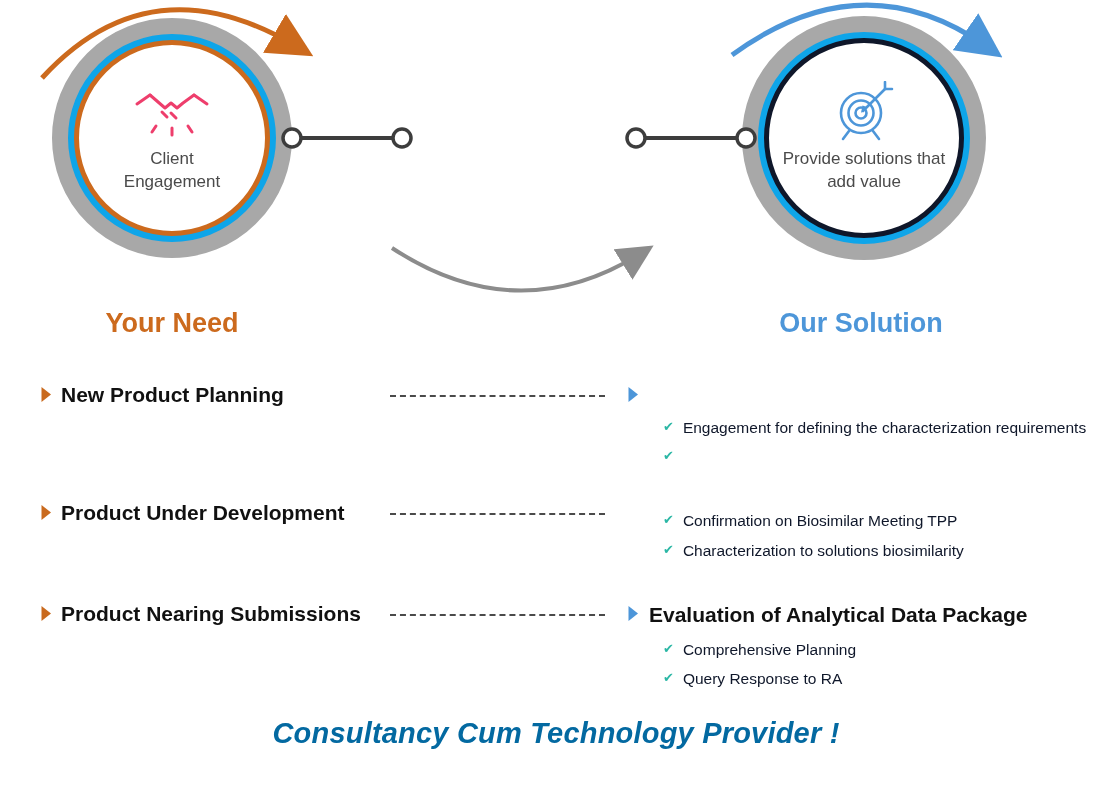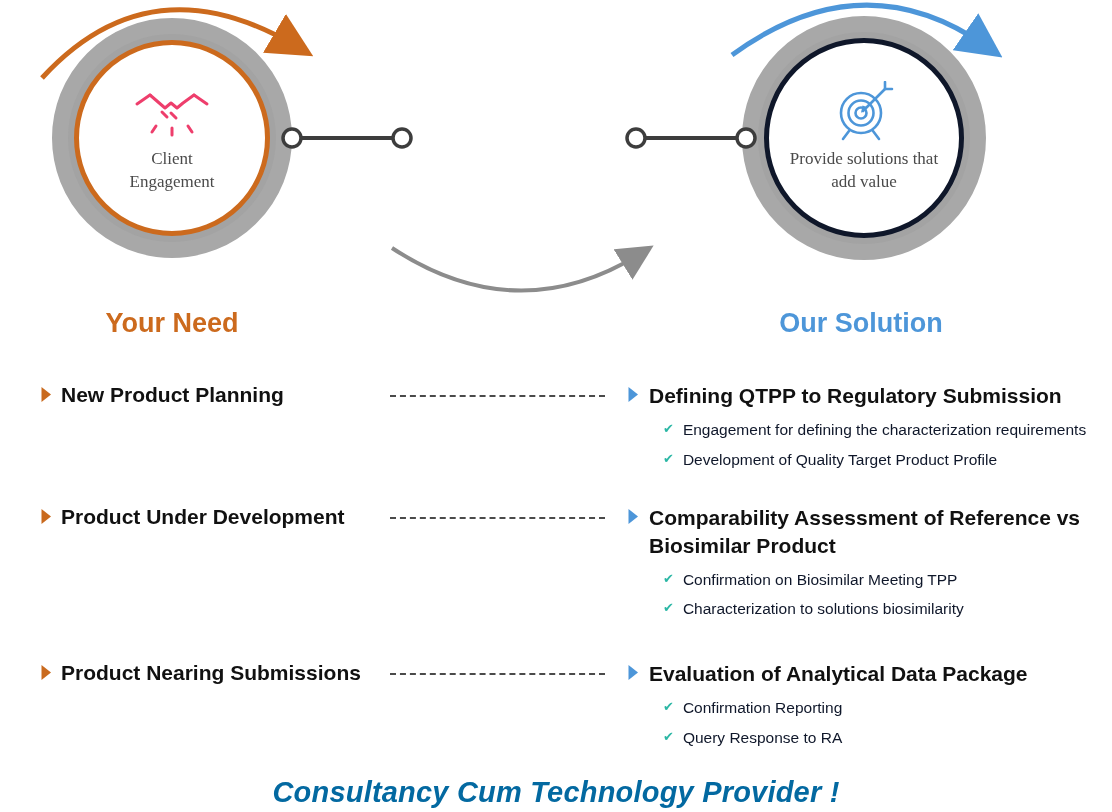--- a/index.html
+++ b/index.html
@@ -10,21 +10,21 @@
     color:#1c1c1c; overflow:hidden; position:relative;
   }
   .canvas { width:1112px; height:812px; position:relative; }
 
   
   .top { position:relative; height:352px; }
   .overlay { position:absolute; left:0; top:0; width:1112px; height:300px; z-index:3; pointer-events:none; }
 
   .circle {
     position:absolute; border-radius:50%;
-    border:16px solid #a8a8a8; background:#a3a3a3; z-index:2;font-family:Liberation Serif, serif;
+    border:16px solid #a8a8a8; background:#0ea5e9; z-index:2;
   }
   .circle .ring {
     position:absolute; inset:6px; border-radius:50%;
     display:flex; flex-direction:column; align-items:center; justify-content:center;
     text-align:center; background:#fff;
   }
   .c1 { left:52px; top:18px; width:240px; height:240px; }
   .c1 .ring { border:5px solid #cc6a1d; }
   .c2 { left:398px; top:18px; width:240px; height:240px; }
   .c2 .ring { border:5px solid #2ec5b6; }
@@ -151,54 +151,44 @@
         <span class="need-text">New Product Planning</span>
       </div>
       <div class="dash"></div>
       <div class="solution">
         <div class="sol-head">
           <span class="bullet">
             <svg width="12" height="17" viewBox="0 0 12 17">
                 <path d="M1.5 1 L11 8.5 L1.5 16 Z" fill="#4d96d9"></path>
               </svg>
           </span>
-          <span class="sol-text">Defining QTPP to Regulatory Submission</span>
         </div>
         <ul class="points">
           <li>
             <span class="check">✔</span>
             <span class="point-text">Engagement for defining the characterization requirements</span>
           </li>
           <li>
             <span class="check">✔</span>
-            <span class="point-text">Development of Quality Target Product Profile</span>
           </li>
         </ul>
       </div>
     </div>
 
     <div class="row r2">
       <div class="need">
         <span class="bullet">
           <svg width="12" height="17" viewBox="0 0 12 17">
               <path d="M1.5 1 L11 8.5 L1.5 16 Z" fill="#c96a1e"></path>
             </svg>
         </span>
         <span class="need-text">Product Under Development</span>
       </div>
       <div class="dash"></div>
       <div class="solution">
-        <div class="sol-head">
-          <span class="bullet">
-            <svg width="12" height="17" viewBox="0 0 12 17">
-                <path d="M1.5 1 L11 8.5 L1.5 16 Z" fill="#4d96d9"></path>
-              </svg>
-          </span>
-          <span class="sol-text">Comparability Assessment of Reference vs Biosimilar Product</span>
-        </div>
         <ul class="points">
           <li>
             <span class="check">✔</span>
             <span class="point-text">Confirmation on Biosimilar Meeting TPP</span>
           </li>
           <li>
             <span class="check">✔</span>
             <span class="point-text">Characterization to solutions biosimilarity</span>
           </li>
         </ul>
@@ -220,21 +210,21 @@
           <span class="bullet">
             <svg width="12" height="17" viewBox="0 0 12 17">
                 <path d="M1.5 1 L11 8.5 L1.5 16 Z" fill="#4d96d9"></path>
               </svg>
           </span>
           <span class="sol-text">Evaluation of Analytical Data Package</span>
         </div>
         <ul class="points">
           <li>
             <span class="check">✔</span>
-            <span class="point-text">Confirmation Reporting</span>
+            <span class="point-text">Comprehensive Planning</span>
           </li>
           <li>
             <span class="check">✔</span>
             <span class="point-text">Query Response to RA</span>
           </li>
         </ul>
       </div>
     </div>
 
   </div>

